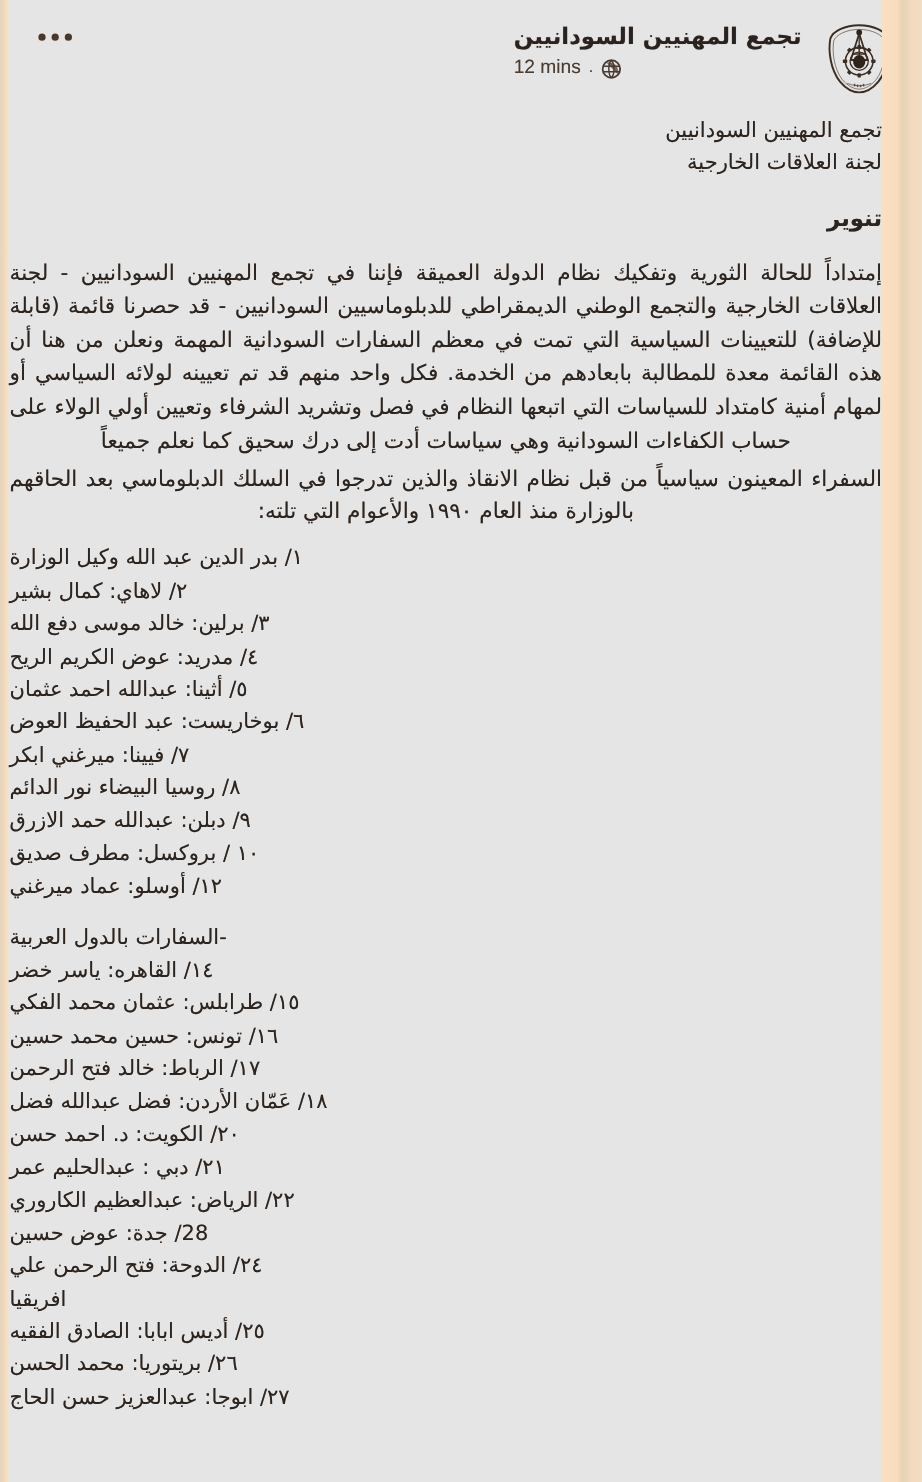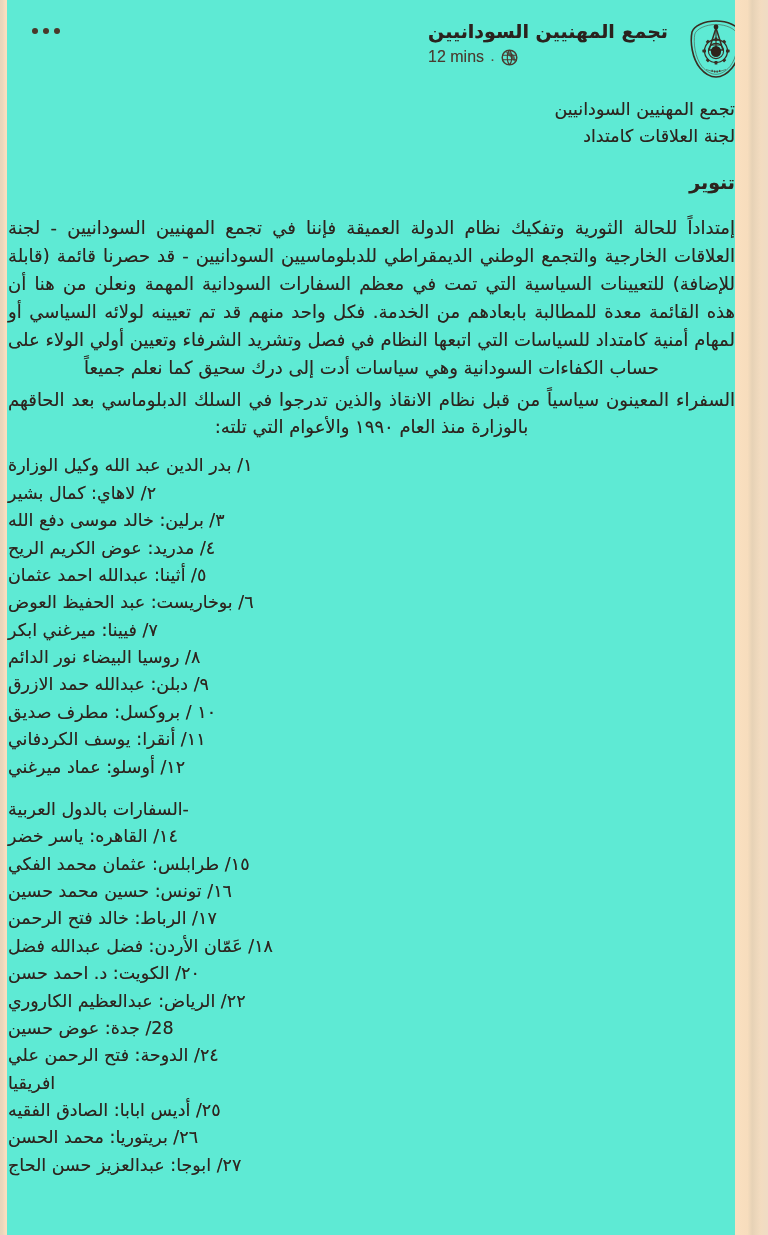--- a/index.html
+++ b/index.html
@@ -13,21 +13,21 @@
   body {
     background: #f6dfc3;
     font-family: "DejaVu Sans", "Liberation Sans", sans-serif;
     color: #2b2320;
   }
 
   #screen {
     position: relative;
     width: 768px;
     height: 1235px;
-    background: #5eead4;
+    background: #e5e5e5;
     overflow: hidden;
   }
 
   
   #screen::before {
     content: "";
     position: absolute;
     left: 0; top: 0; bottom: 0;
     width: 7px;
     background: linear-gradient(to right,
@@ -227,21 +227,21 @@
       <i></i>
       <i></i>
       <i></i>
     </div>
   </div>
 
   <div class="post-body">
 
     <div class="blk org-block lines">
       <span class="ln">تجمع المهنيين السودانيين</span>
-      <span class="ln">لجنة العلاقات كامتداد</span>
+      <span class="ln">لجنة العلاقات الخارجية</span>
     </div>
 
     <div class="blk tanweer lines">
       <span class="ln">تنوير</span>
     </div>
 
     <p class="para p1">إمتداداً للحالة الثورية وتفكيك نظام الدولة العميقة فإننا في تجمع المهنيين السودانيين - لجنة العلاقات الخارجية والتجمع الوطني الديمقراطي للدبلوماسيين السودانيين - قد حصرنا قائمة (قابلة للإضافة) للتعيينات السياسية التي تمت في معظم السفارات السودانية المهمة ونعلن من هنا أن هذه القائمة معدة للمطالبة بابعادهم من الخدمة. فكل واحد منهم قد تم تعيينه لولائه السياسي أو لمهام أمنية كامتداد للسياسات التي اتبعها النظام في فصل وتشريد الشرفاء وتعيين أولي الولاء على حساب الكفاءات السودانية وهي سياسات أدت إلى درك سحيق كما نعلم جميعاً</p>
 
     <p class="para p2">السفراء المعينون سياسياً من قبل نظام الانقاذ والذين تدرجوا في السلك الدبلوماسي بعد الحاقهم بالوزارة منذ العام ١٩٩٠ والأعوام التي تلته:</p>
 
@@ -249,32 +249,32 @@
       <span class="ln">١/ بدر الدين عبد الله وكيل الوزارة</span>
       <span class="ln">٢/ لاهاي: كمال بشير</span>
       <span class="ln">٣/ برلين: خالد موسى دفع الله</span>
       <span class="ln">٤/ مدريد: عوض الكريم الريح</span>
       <span class="ln">٥/ أثينا: عبدالله احمد عثمان</span>
       <span class="ln">٦/ بوخاريست: عبد الحفيظ العوض</span>
       <span class="ln">٧/ فيينا: ميرغني ابكر</span>
       <span class="ln">٨/ روسيا البيضاء نور الدائم</span>
       <span class="ln">٩/ دبلن: عبدالله حمد الازرق</span>
       <span class="ln">١٠ / بروكسل: مطرف صديق</span>
-      <span class="ln">١١/ أنقرا: يوسف الكردفاني</span>
       <span class="ln">١٢/ أوسلو: عماد ميرغني</span>
     </div>
 
     <div class="blk list">
       <span class="ln section-head">-السفارات بالدول العربية</span>
       <span class="ln">١٤/ القاهره: ياسر خضر</span>
       <span class="ln">١٥/ طرابلس: عثمان محمد الفكي</span>
       <span class="ln">١٦/ تونس: حسين محمد حسين</span>
       <span class="ln">١٧/ الرباط: خالد فتح الرحمن</span>
       <span class="ln">١٨/ عَمّان الأردن: فضل عبدالله فضل</span>
       <span class="ln">٢٠/ الكويت: د. احمد حسن</span>
+      <span class="ln">٢١/ دبي : عبدالحليم عمر</span>
       <span class="ln">٢٢/ الرياض: عبدالعظيم الكاروري</span>
       <span class="ln">28/ جدة: عوض حسين</span>
       <span class="ln">٢٤/ الدوحة: فتح الرحمن علي</span>
       <span class="ln">افريقيا</span>
     </div>
 
     <div class="blk list">
       <span class="ln">٢٥/ أديس ابابا: الصادق الفقيه</span>
       <span class="ln">٢٦/ بريتوريا: محمد الحسن</span>
       <span class="ln">٢٧/ ابوجا: عبدالعزيز حسن الحاج</span>

